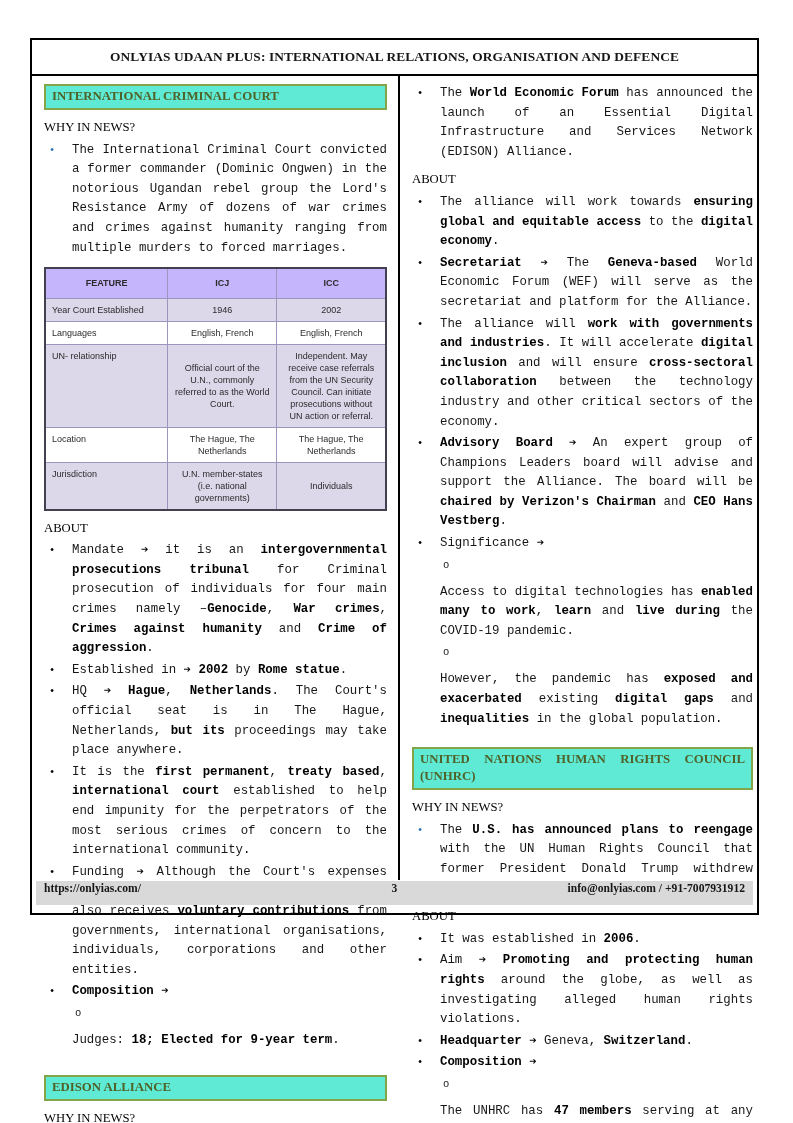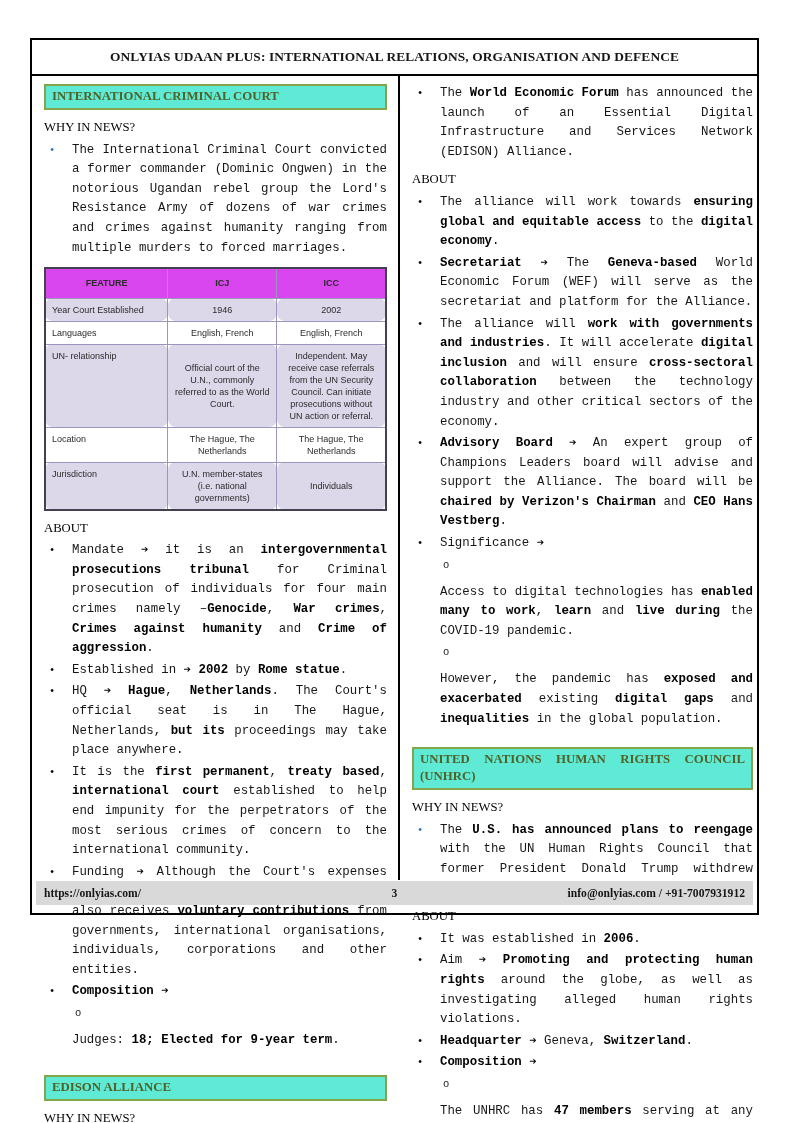--- a/index.html
+++ b/index.html
@@ -38,28 +38,28 @@
   .b2 > .m::before{content:"o";}
   .tx{flex:1;text-align:justify;font-family:Liberation Mono, monospace;}
   .tx b{color:#000;}
   
   .ctable{
     width:100%;border-collapse:collapse;margin:9px 0 3px;
     font-family:"Liberation Sans","DejaVu Sans",sans-serif;font-size:9px;line-height:12px;color:#2b2b2b;
     border:2px solid #43404f;
   }
   .ctable th,.ctable td{border:1px solid #9c95bd;padding:5px 6px;box-sizing:border-box;}
-  .ctable th{font-weight:bold;text-align:center;vertical-align:middle;height:30px;background:#d946ef;margin-left:40px;}
-  .ctable td{vertical-align:middle;text-align:center;border-radius:8px;}
+  .ctable th{font-weight:bold;text-align:center;vertical-align:middle;height:30px;background:#c4b5fd;margin-left:40px;}
+  .ctable td{vertical-align:middle;text-align:center;}
   .ctable td:first-child{text-align:left;vertical-align:top;}
   .ctable tr.shade td{background:#dcd7e9;}
   .ctable col.c1{width:36%;} .ctable col.c2{width:32%;} .ctable col.c3{width:32%;}
   .footer{
     position:absolute;left:4px;right:4px;bottom:8px;height:24px;background:#d9d9d9;
-    display:flex;align-items:center;font-weight:bold;font-size:11.6px;padding:10px 8px;box-sizing:border-box;
+    display:flex;align-items:flex-end;font-weight:bold;font-size:11.6px;padding:10px 8px;box-sizing:border-box;
   }
   .footer .fl{flex:1;text-align:left;}
   .footer .fc{flex:0 0 auto;text-align:center;}
   .footer .fr{flex:1;text-align:right;}
 </style>
 </head>
 <body>
 
 <div class="frame">
 

